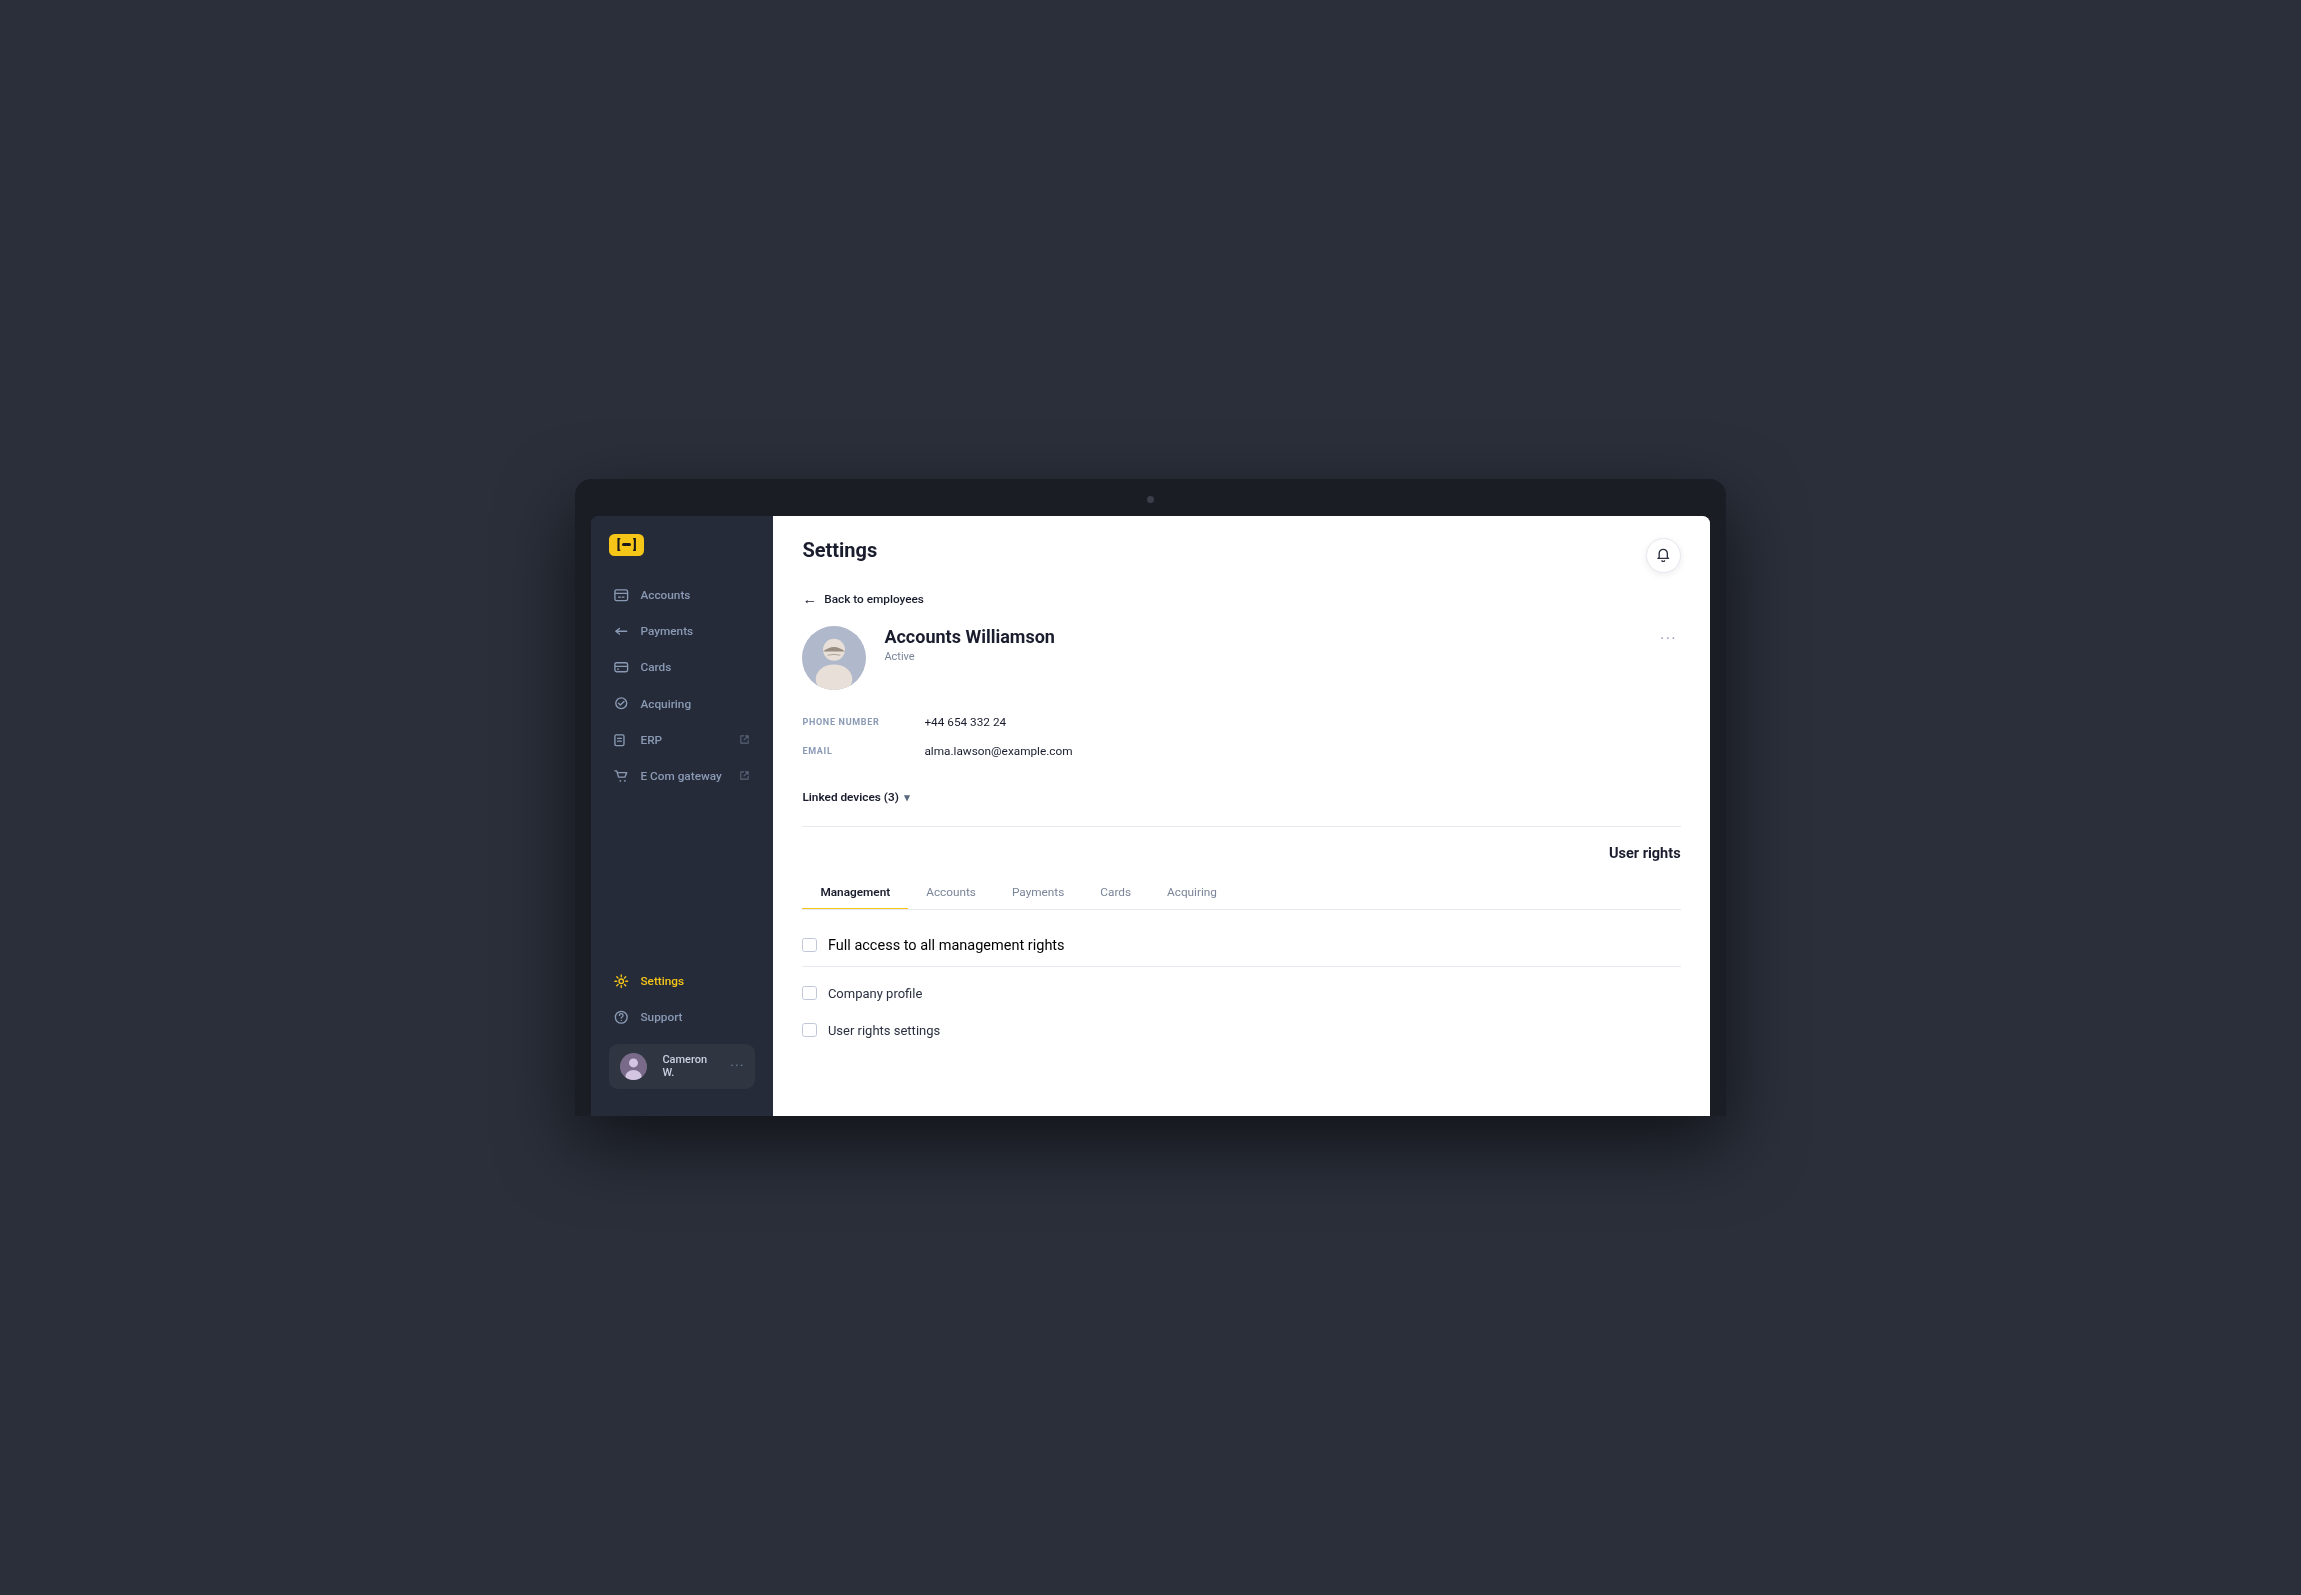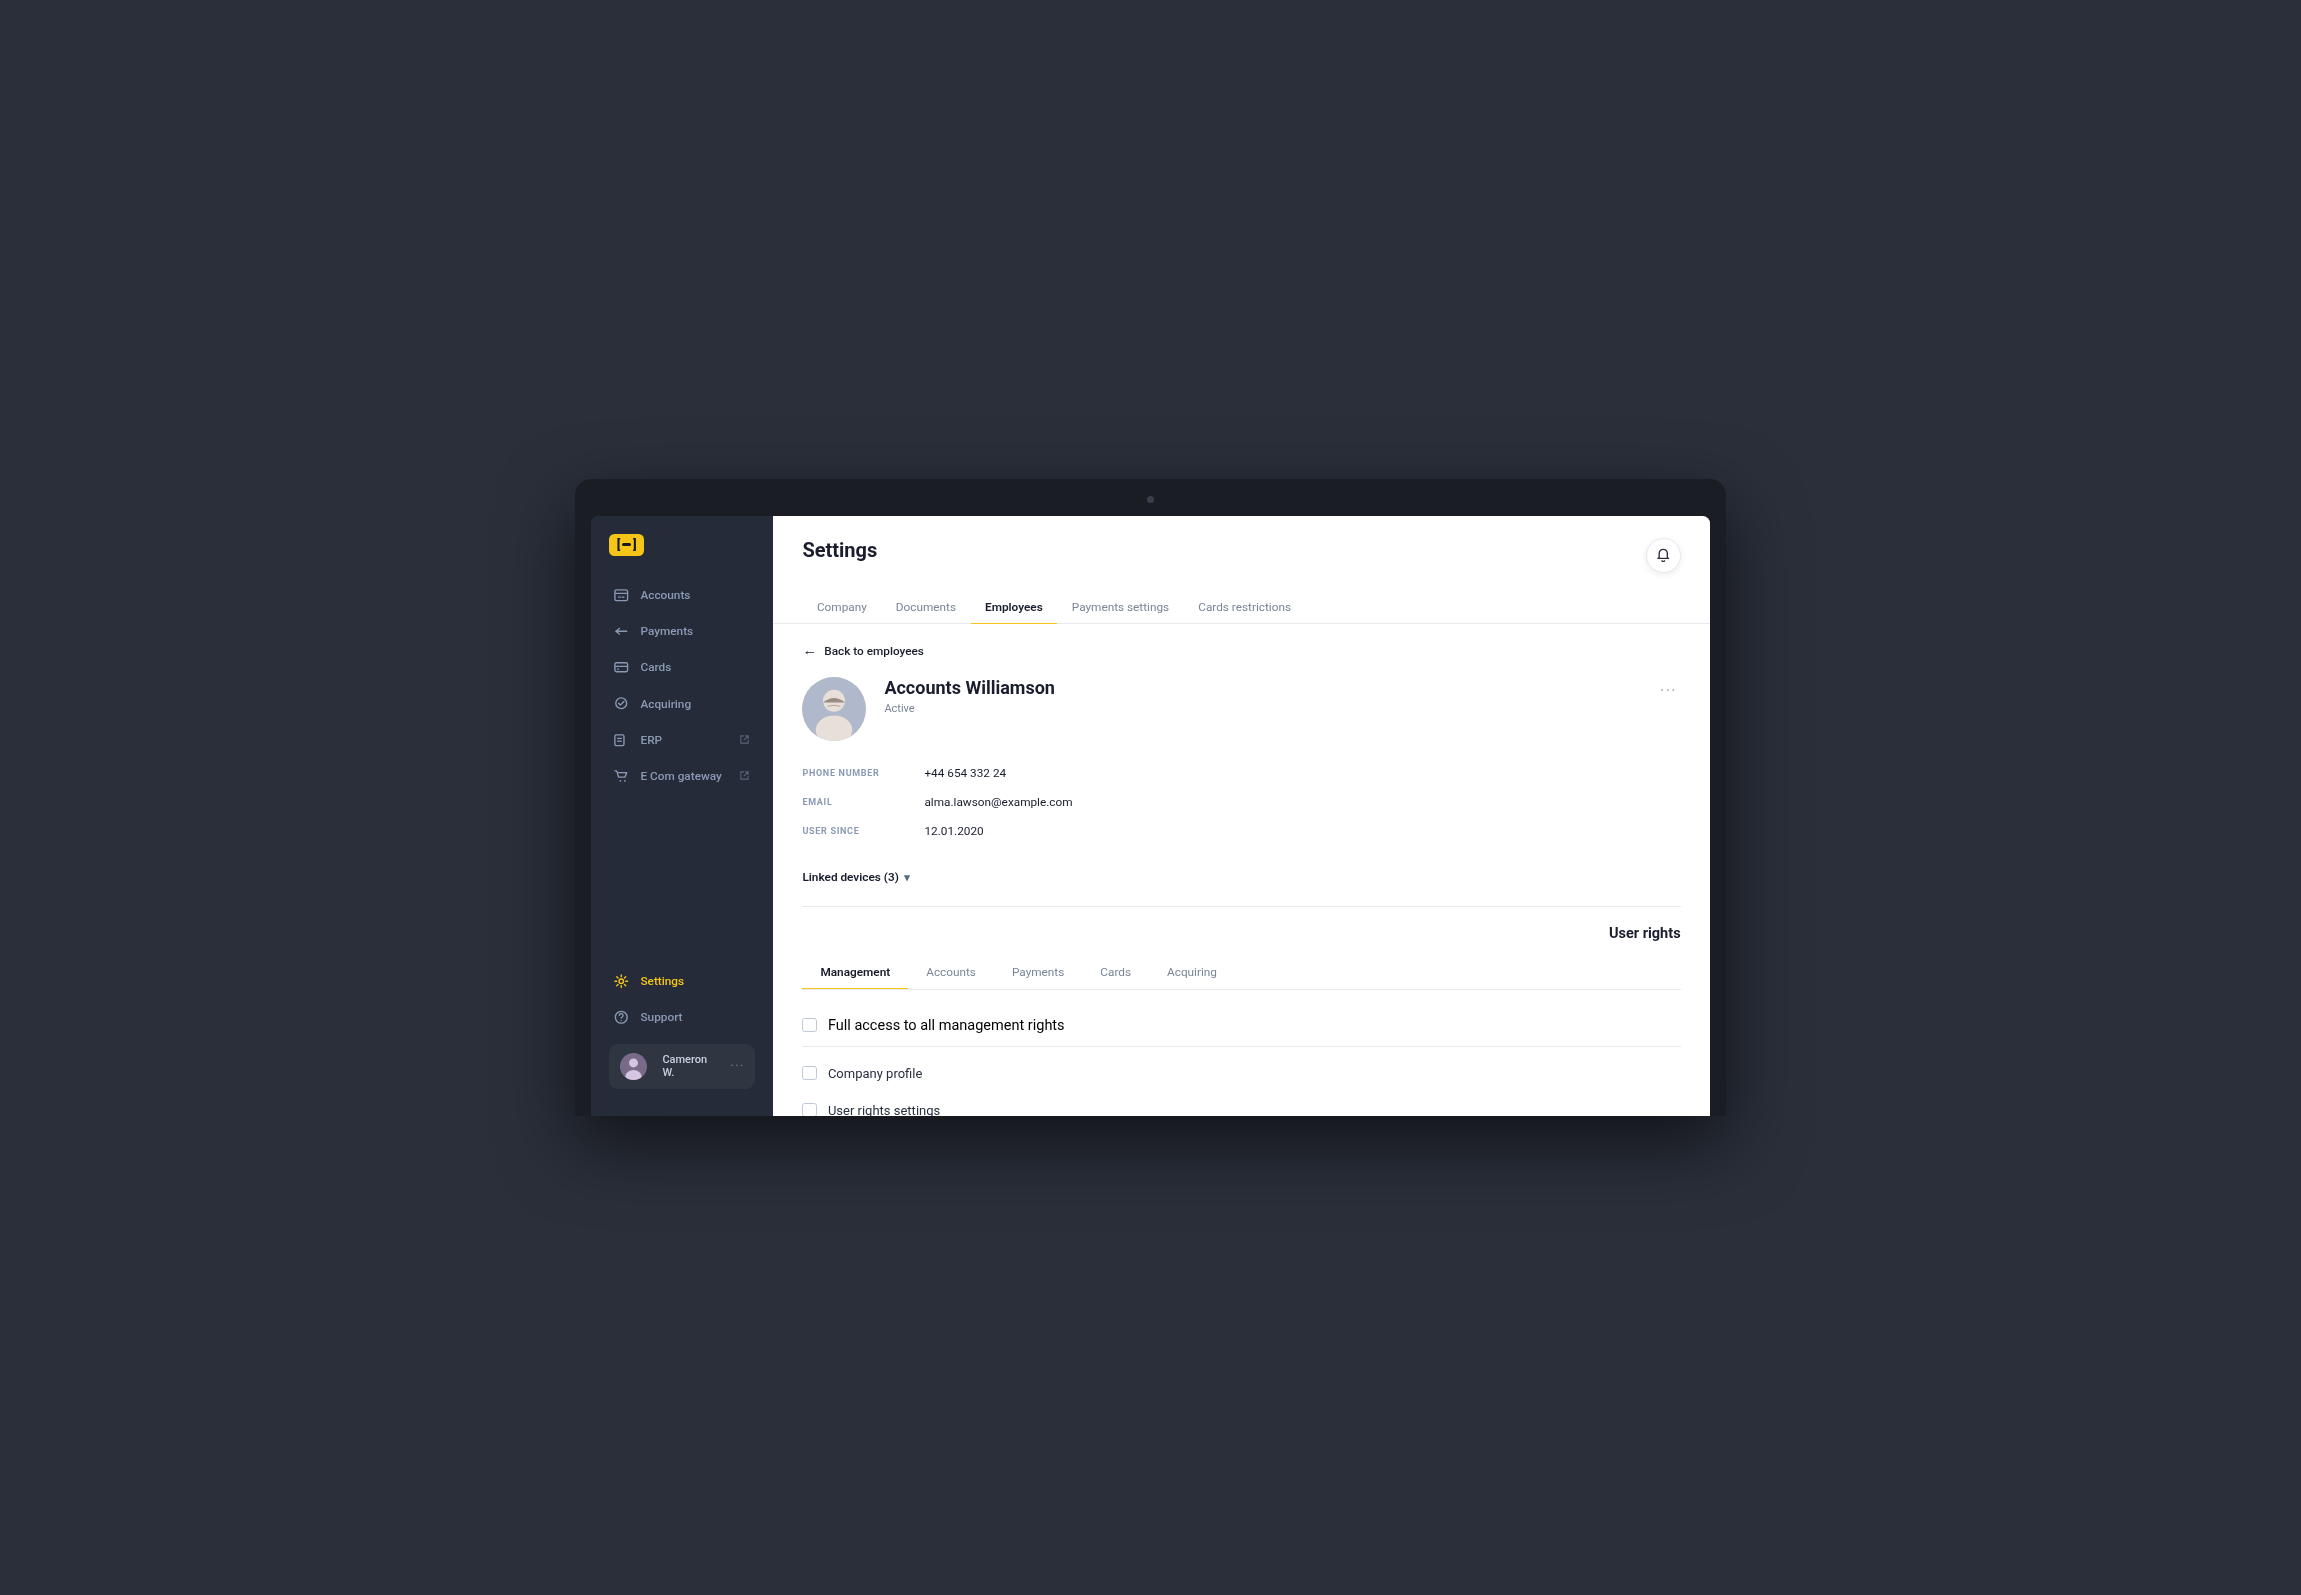--- a/index.html
+++ b/index.html
@@ -557,27 +557,20 @@
       <div class="top-bar">
         <h1 class="page-title">Settings</h1>
         <button class="notification-btn">
           <svg width="14.5" height="14.5" viewBox="0 0 16 16" fill="none">
             <path d="M8 1.5A4.5 4.5 0 003.5 6v4l-1 1.5h11L12.5 10V6A4.5 4.5 0 008 1.5z" stroke="#2a3040" stroke-width="1.5" fill="none"></path>
             <path d="M6.5 13.5a1.5 1.5 0 003 0" stroke="#2a3040" stroke-width="1.5" fill="none"></path>
           </svg>
         </button>
       </div>
 
-      <div class="settings-tabs">
-        <div class="tab-item">Company</div>
-        <div class="tab-item">Documents</div>
-        <div class="tab-item active">Employees</div>
-        <div class="tab-item">Payments settings</div>
-        <div class="tab-item">Cards restrictions</div>
-      </div>
 
       <div class="content-area">
 
         <div class="back-btn">
           <span class="back-arrow">←</span>
           <span>Back to employees</span>
         </div>
 
         <div class="employee-profile">
           <div class="employee-avatar">
@@ -598,24 +591,20 @@
 
         <div class="employee-details">
           <div class="detail-row">
             <span class="detail-label">PHONE NUMBER</span>
             <span class="detail-value">+44 654 332 24</span>
           </div>
           <div class="detail-row">
             <span class="detail-label">EMAIL</span>
             <span class="detail-value">alma.lawson@example.com</span>
           </div>
-          <div class="detail-row">
-            <span class="detail-label">USER SINCE</span>
-            <span class="detail-value">12.01.2020</span>
-          </div>
         </div>
 
         <div class="linked-devices-btn">
           <span>Linked devices (3)</span>
           <span class="chevron-icon">▾</span>
         </div>
 
         <div class="divider"></div>
 
         <div>

